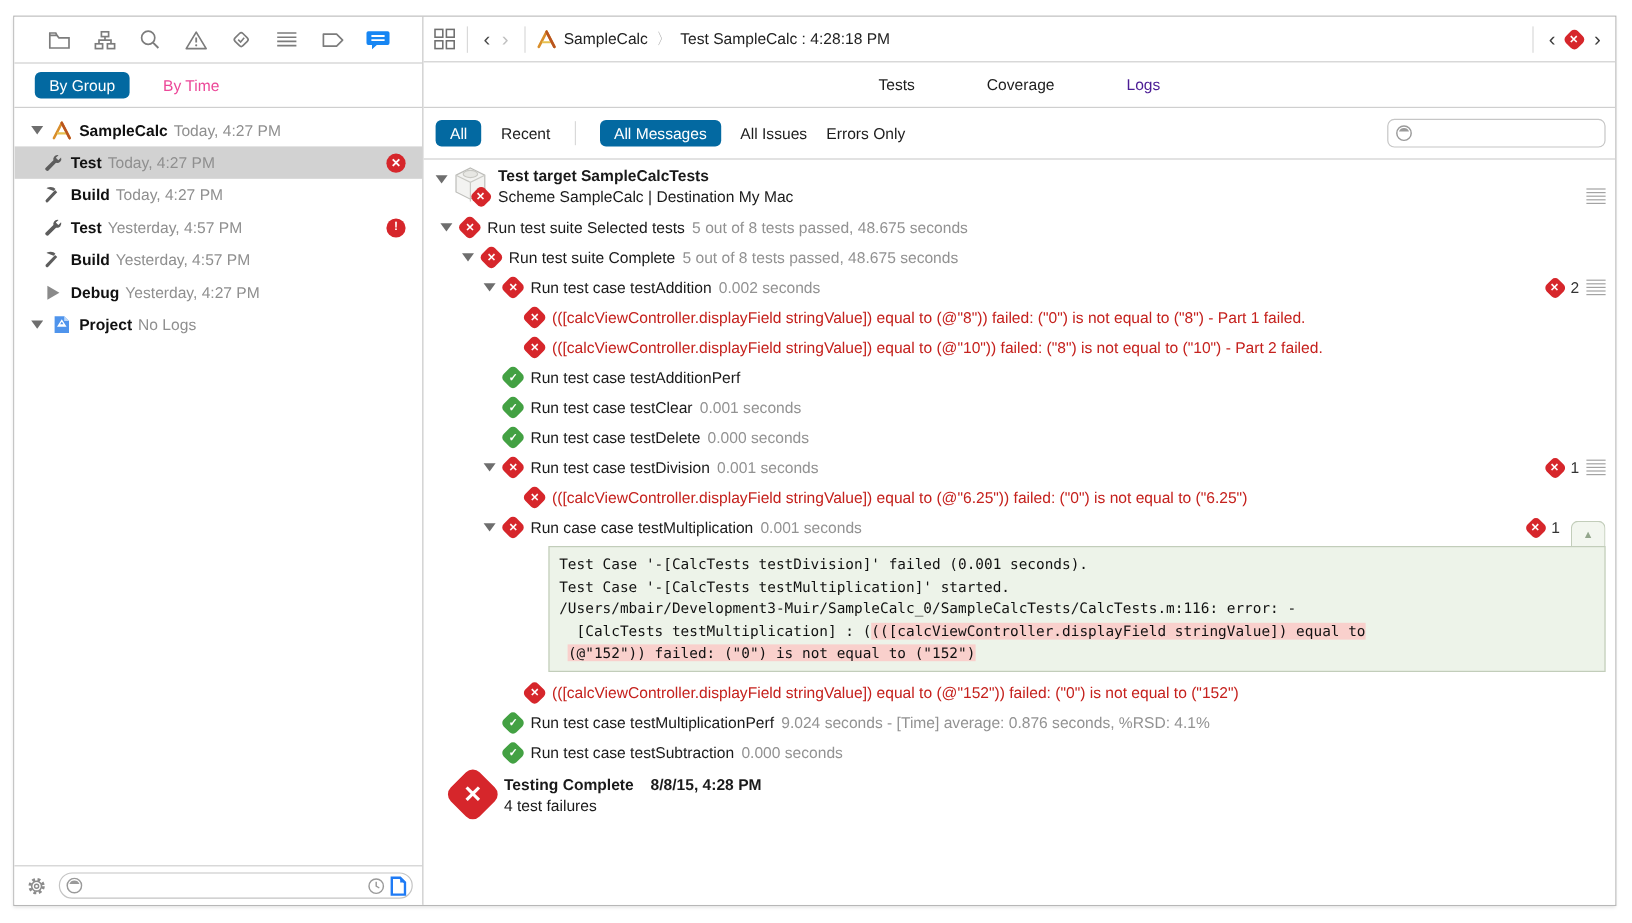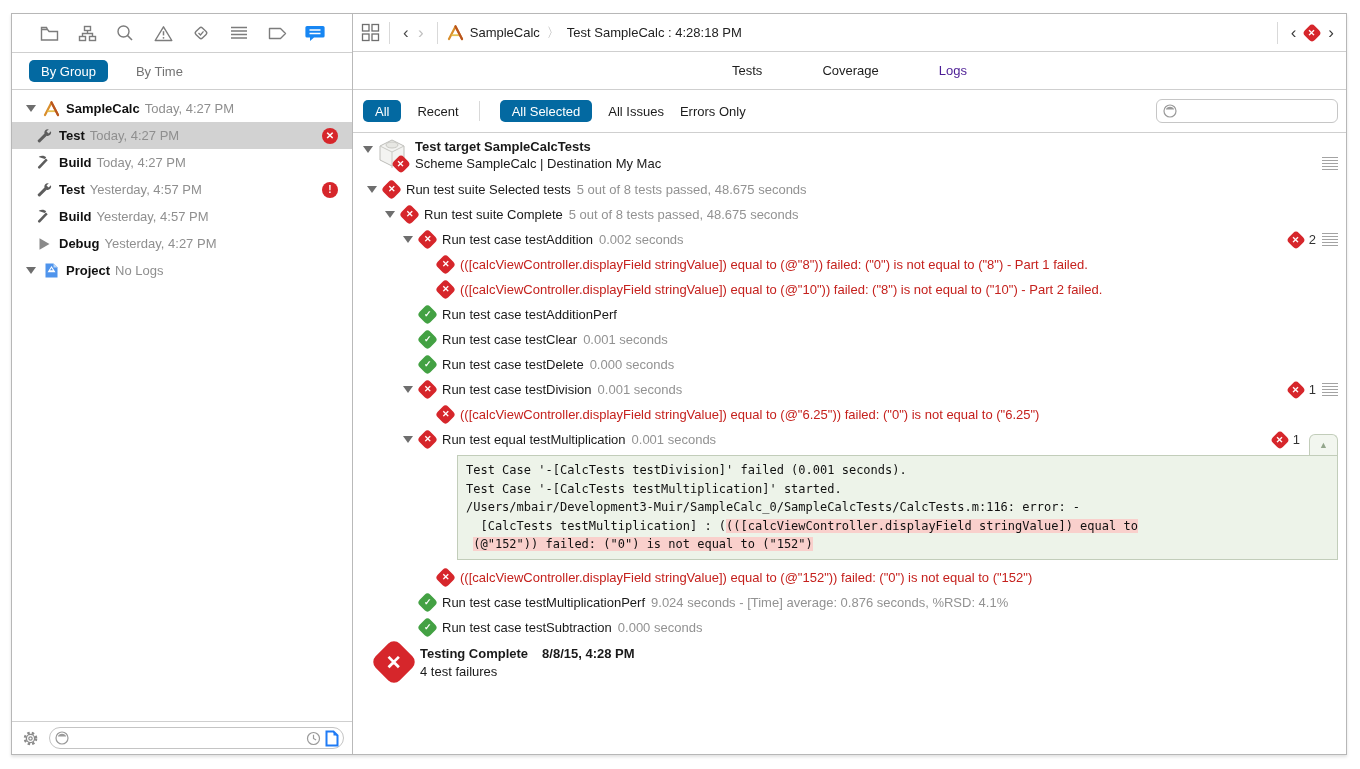--- a/index.html
+++ b/index.html
@@ -7,21 +7,21 @@
   .window {
     position:absolute; left:11px; top:13px; width:1336px; height:742px;
     background:#ffffff; border:1px solid #b7b7b7; display:flex;
     box-shadow:0 2px 3px rgba(0,0,0,0.12);
   }
   
   .sidebar { width:341px; border-right:1px solid #b9b9b9; display:flex; flex-direction:column; background:#ffffff; }
   .nav-toolbar { height:39px; border-bottom:1px solid #cfcfcf; display:flex; align-items:center; justify-content:space-around; padding:0 18px; flex:none; }
   .nav-icon { width:22px; height:22px; display:flex; align-items:center; justify-content:center; cursor:default; }
   .scopebar { height:37px; border-bottom:1px solid #cfcfcf; display:flex; align-items:center; padding-left:17px; gap:16px; flex:none; }
-  .pill { height:22px; padding:0 12px; border-radius:5px; display:flex; align-items:center; font-size:13px; color:#737373; }
+  .pill { height:22px; padding:0 12px; border-radius:5px; display:flex; align-items:center; font-size:13px; color:#ec4899; }
   .pill.sel { background:#0369a1; color:#ffffff; }
   .tree { flex:1; overflow:hidden; padding-top:5px; }
   .s-row { height:27px; display:flex; align-items:center; font-size:13px; position:relative; }
   .s-row.selected { background:#d2d2d2; }
   .s-row .tri { margin-left:14px; margin-right:7px; }
   .s-row.child { padding-left:24px; }
   .s-name { color:#111; font-weight:600; margin-right:5px; white-space:nowrap; }
   .s-detail { color:#8f8f8f; white-space:nowrap; }
   .s-icon { width:17px; height:17px; margin-right:6px; flex:none; display:flex; align-items:center; justify-content:center; }
   .s-badge { margin-left:auto; margin-right:14px; width:16px; height:16px; border-radius:50%; background:#d6262b; color:#fff;
@@ -306,21 +306,21 @@
       <span class="tab sel">Logs</span>
     </div>
 
     <div class="filterbar">
       <div class="pill sel">
           <span>All</span>
         </div>
       <span style="color:#1d1d1d">Recent</span>
       <span class="fb-sep"></span>
       <div class="pill sel">
-          <span>All Selected</span>
+          <span>All Messages</span>
         </div>
       <span style="color:#1d1d1d">All Issues</span>
       <span style="color:#1d1d1d">Errors Only</span>
       <div class="search-field">
         <span>
           <svg width="14" height="14" viewBox="0 0 14 14">
               <circle cx="7" cy="7" r="6" fill="none" stroke="#9a9a9a" stroke-width="1.2"></circle>
               <path d="M2.8 5.6a4.5 4.5 0 0 1 8.4 0z" fill="#9a9a9a"></path>
             </svg>
         </span>
@@ -461,21 +461,21 @@
             <span>✕</span>
           </span>
         <span class="msg">(([calcViewController.displayField stringValue]) equal to (@"6.25")) failed: ("0") is not equal to ("6.25")</span>
       </div>
 
       <div class="row l3">
         <span class="tri fold"></span>
         <span class="diam err">
             <span>✕</span>
           </span>
-        <span class="title">Run test equal testMultiplication</span>
+        <span class="title">Run case case testMultiplication</span>
         <span class="detail">0.001 seconds</span>
         <span class="rt" style="padding-right:46px">
           <span class="diam err">
               <span>✕</span>
             </span>
           <span class="cnt">1</span>
         </span>
       </div>
 
       <div class="transcript-wrap">

